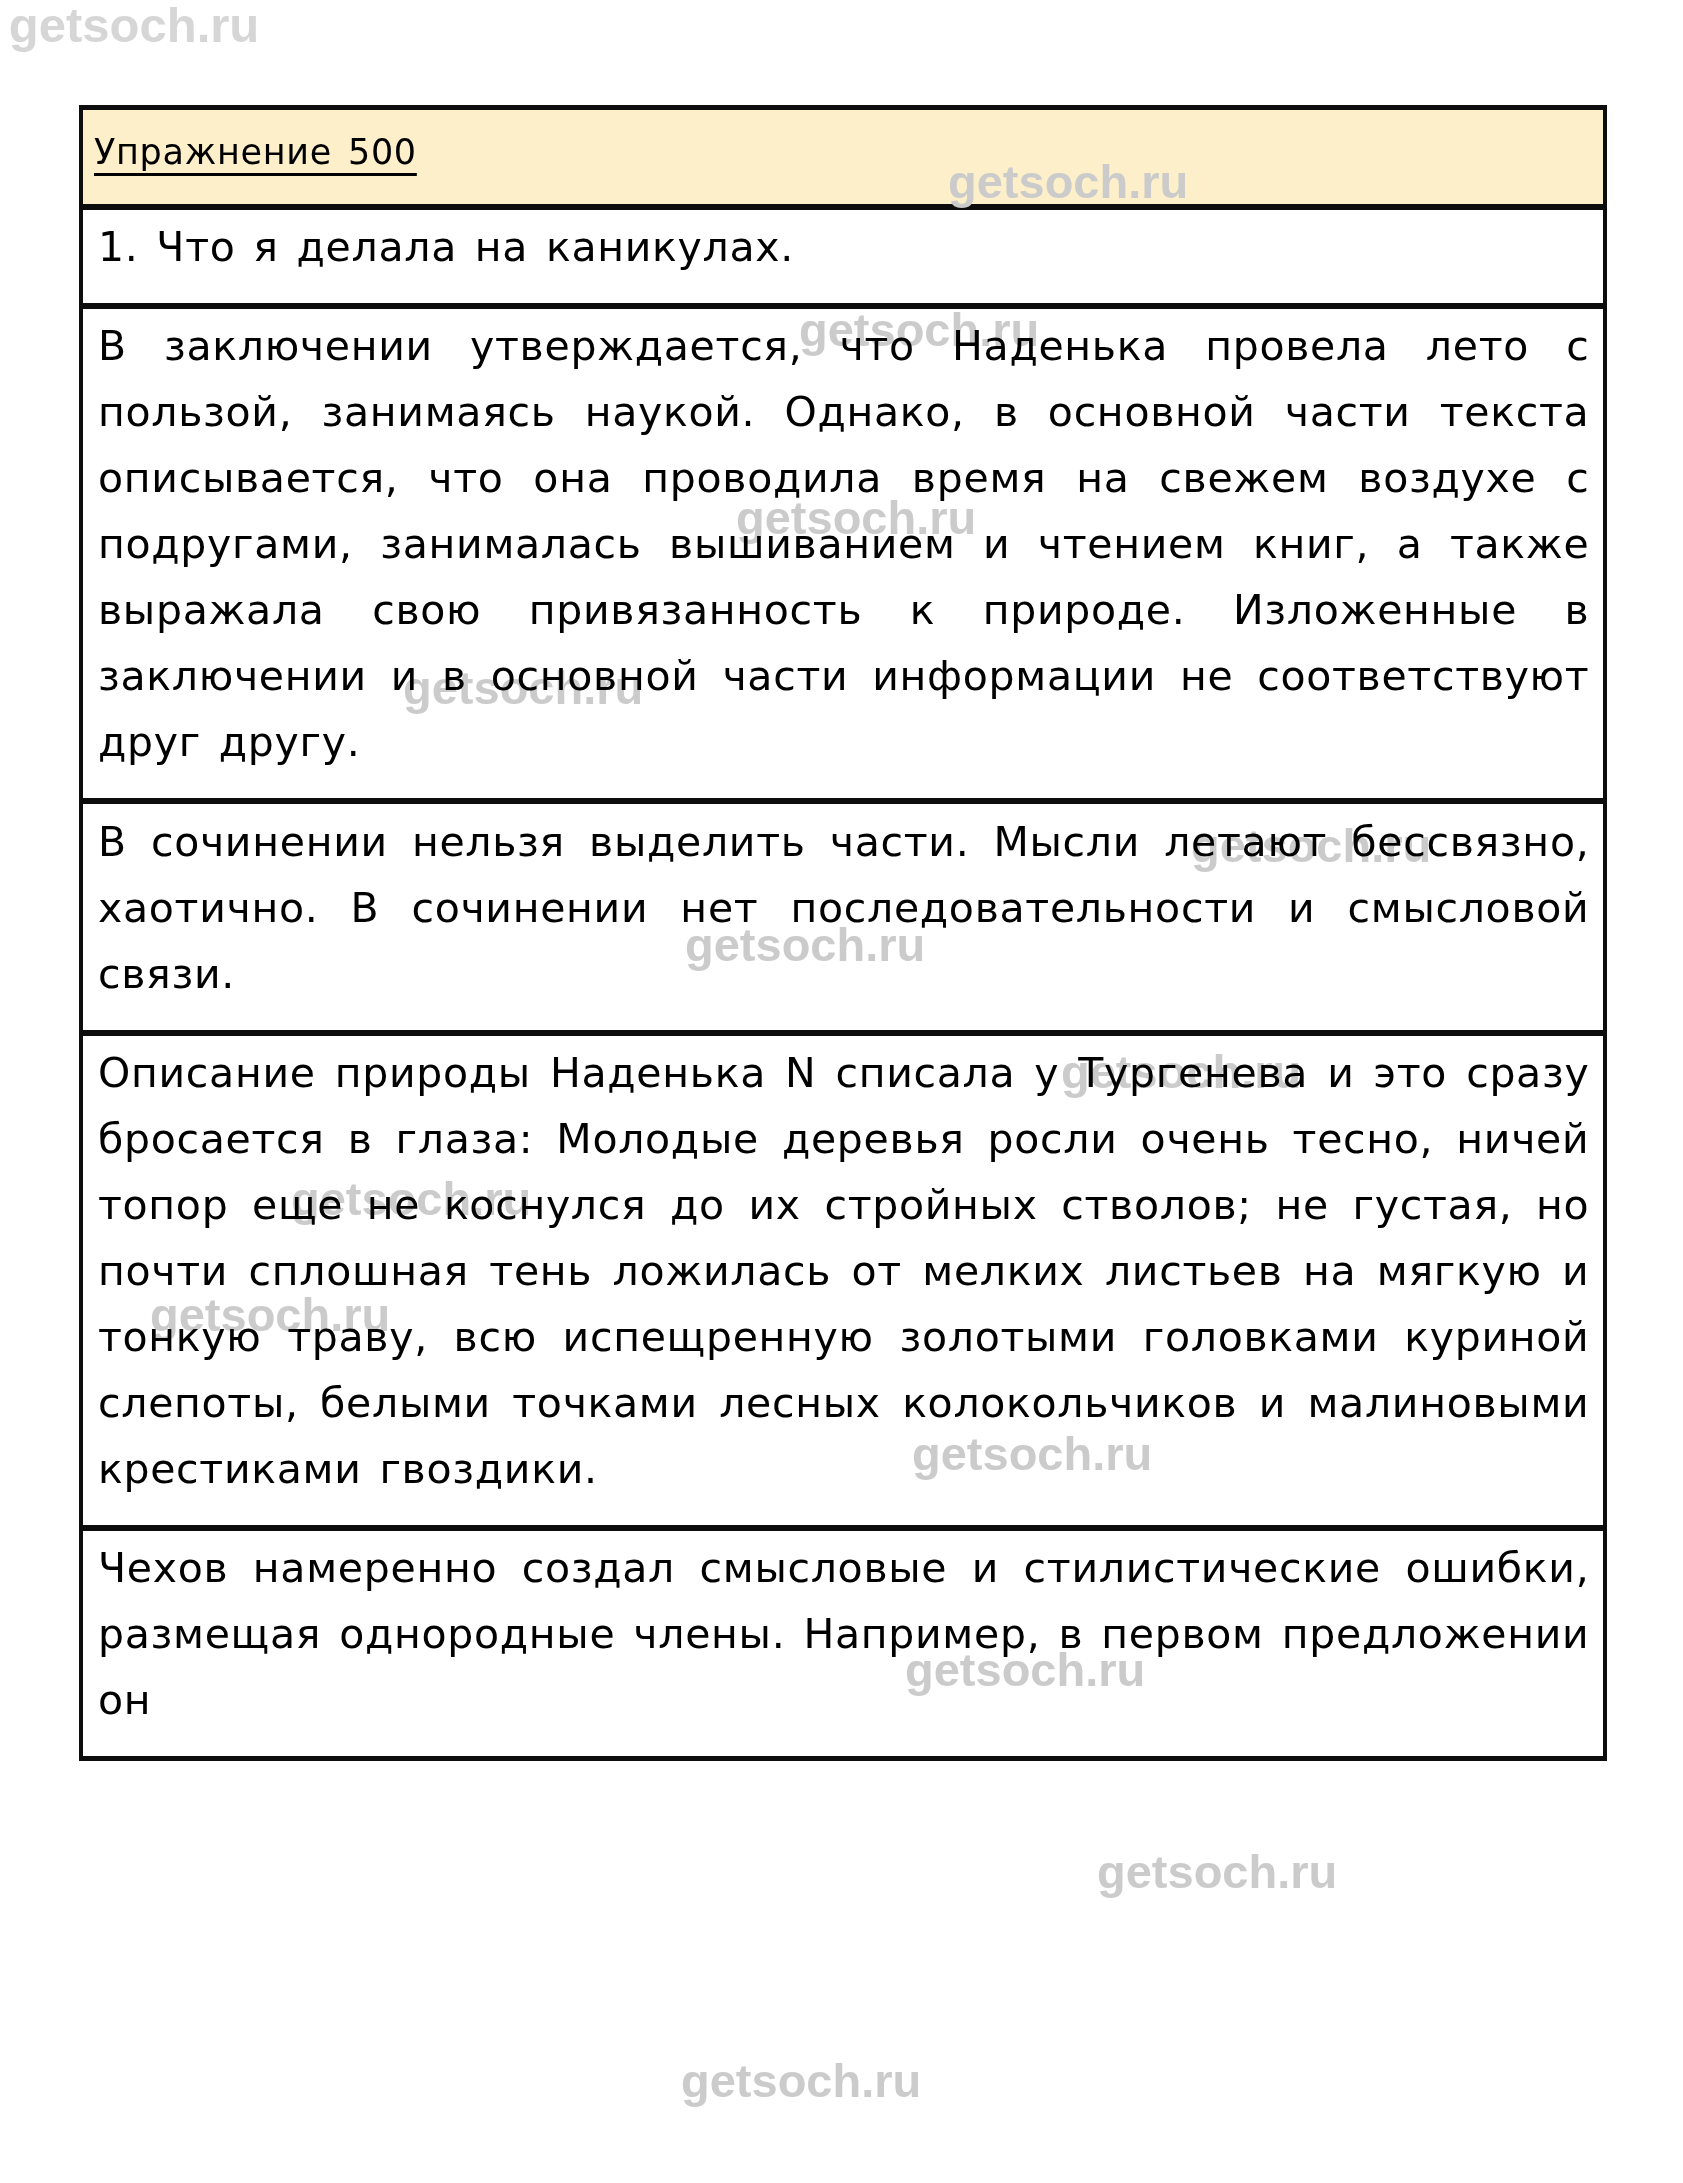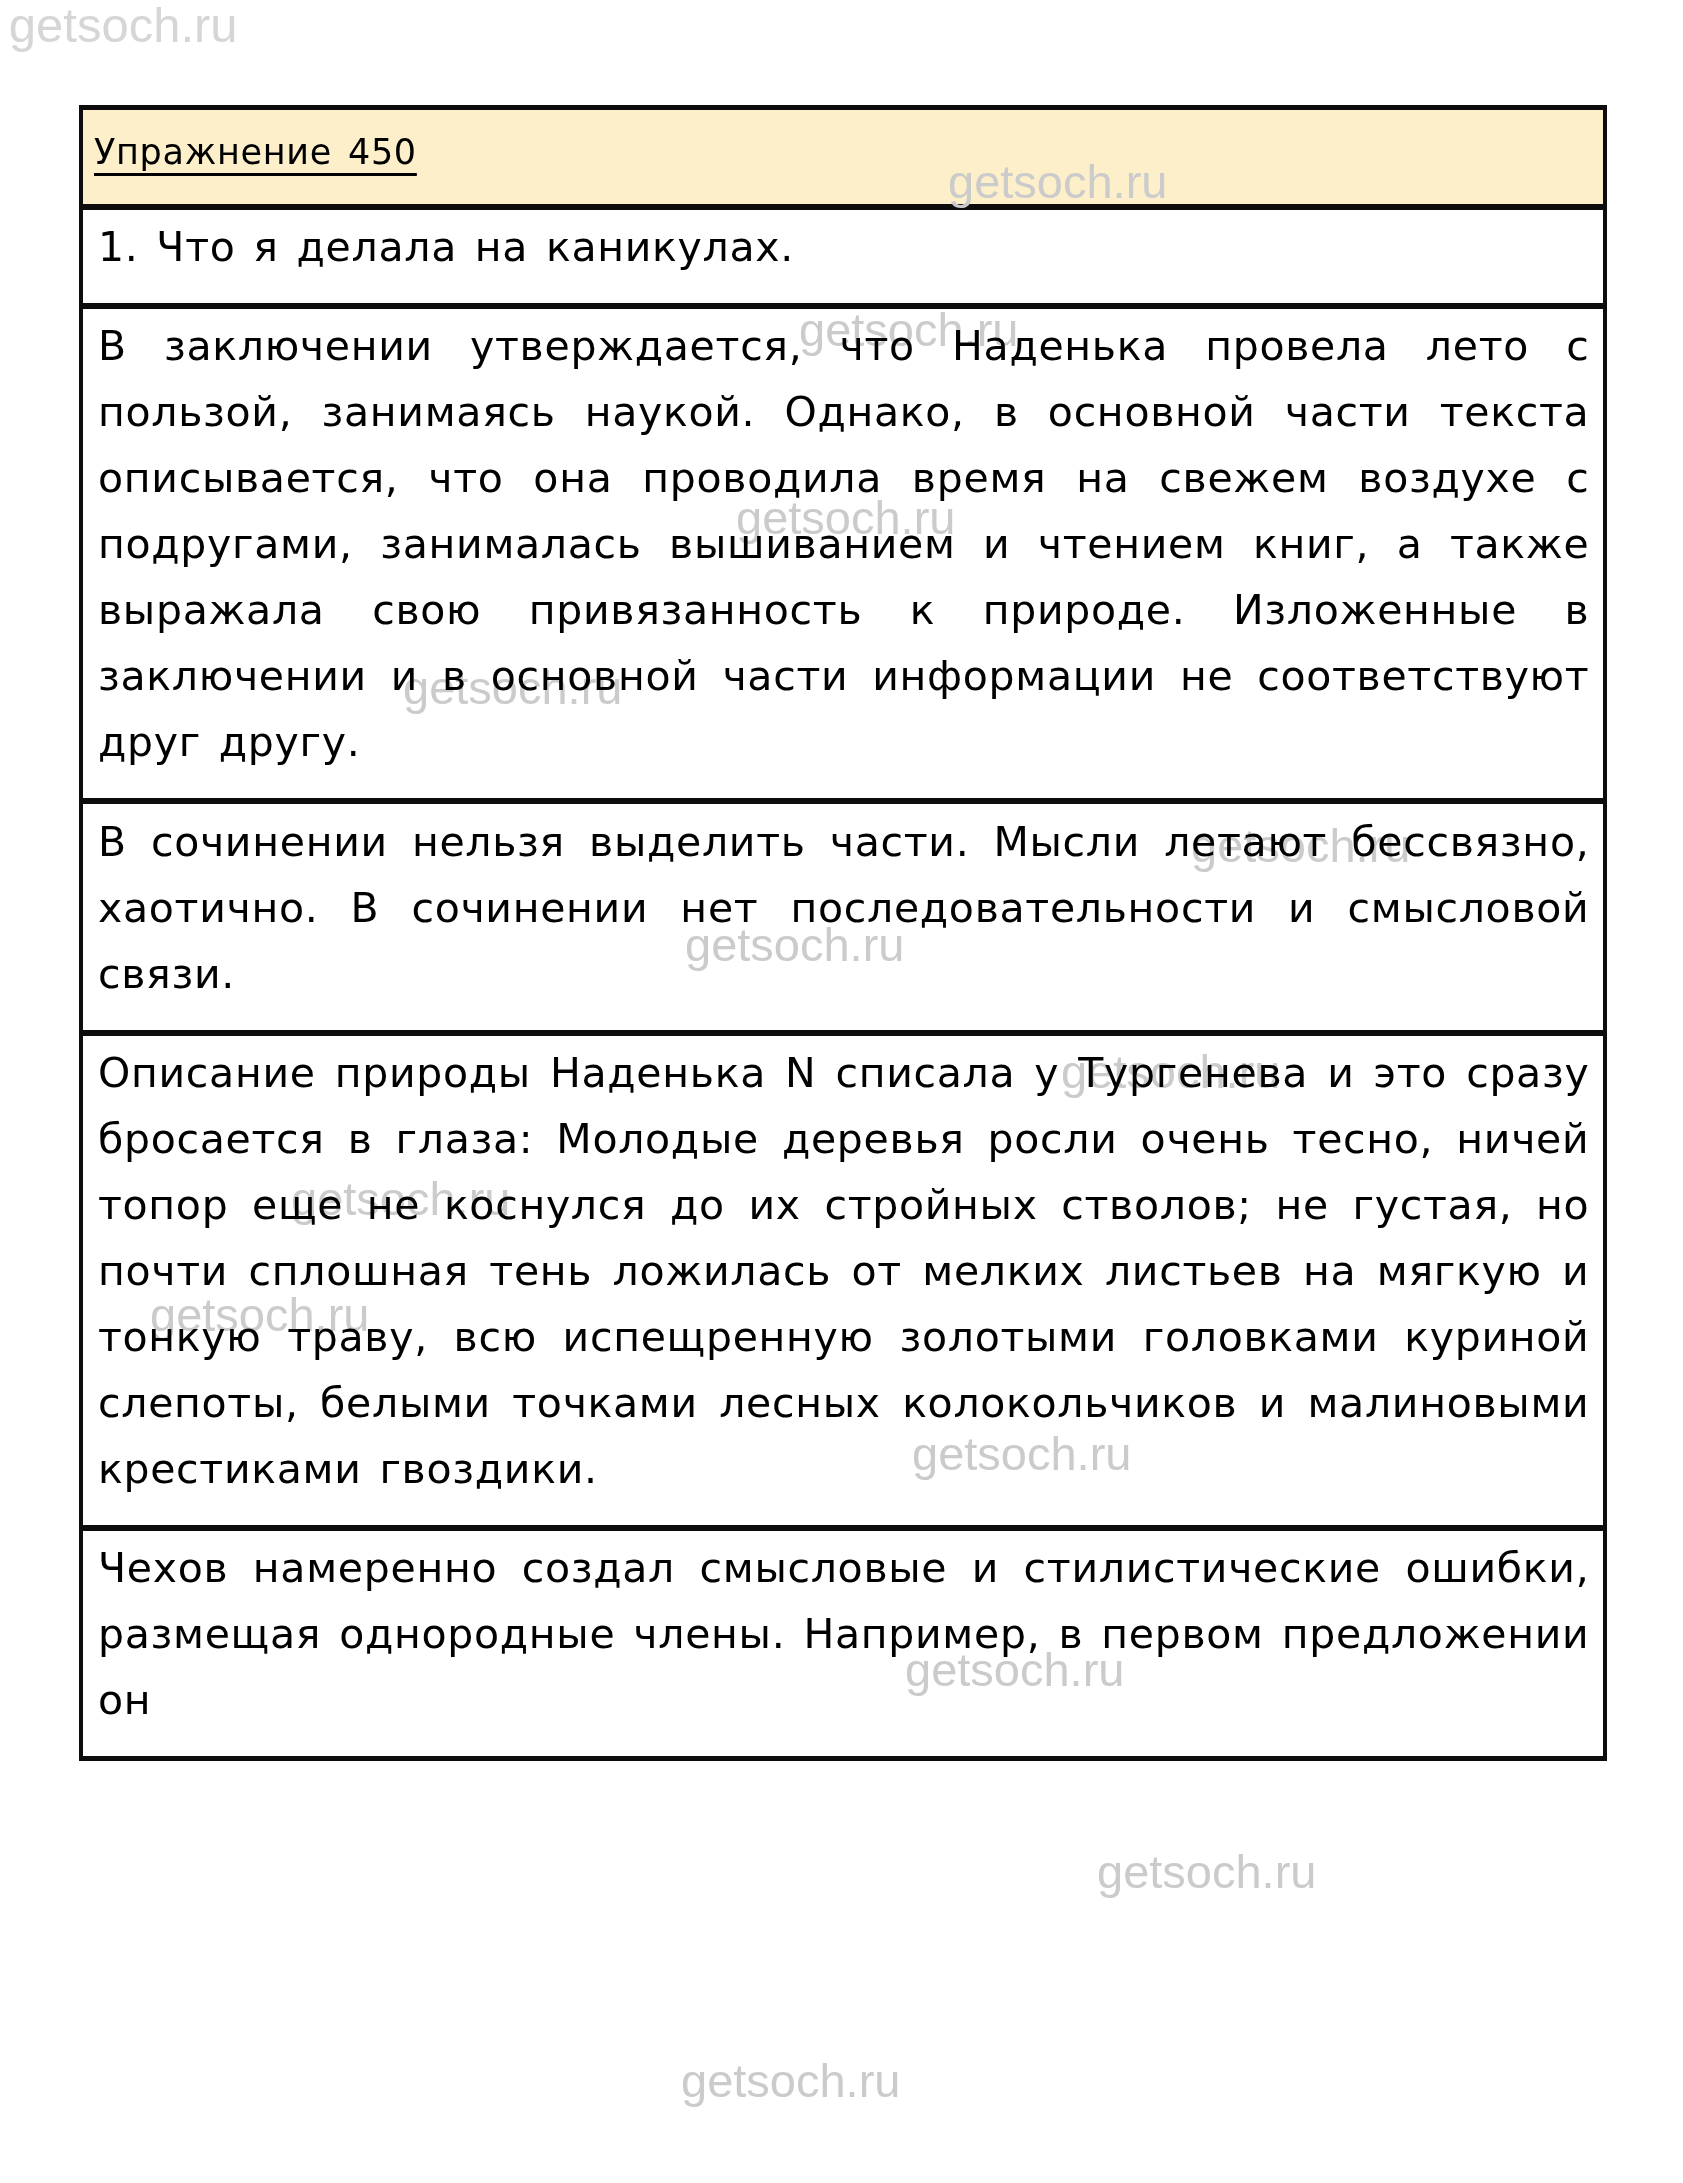--- a/index.html
+++ b/index.html
@@ -10,21 +10,21 @@
     overflow:hidden;
     font-family:"DejaVu Sans", sans-serif;
     color:#000;
   }
 
   
   .wm {
     position:absolute;
     z-index:1;
     font-family:"Liberation Sans", sans-serif;
-    font-weight:normal;
+    font-weight:bold;
     font-size:47px;
     line-height:1;
     color:#cbcbcb;
     letter-spacing:0;
     white-space:nowrap;
     user-select:none;
   }
   .wm-xl { font-size:49px; color:#d6d6d6; }
 
   
@@ -89,21 +89,21 @@
   <span class="wm" style="left:150px;  top:1291px">getsoch.ru</span>
   <span class="wm" style="left:912px; top:1430px">getsoch.ru</span>
   <span class="wm" style="left:905px; top:1646px">getsoch.ru</span>
   <span class="wm" style="left:1097px; top:1848px">getsoch.ru</span>
   <span class="wm" style="left:681px; top:2057px">getsoch.ru</span>
 
   <div class="answer-table">
 
     <div class="row header-row">
       <span class="wm">getsoch.ru</span>
-      <span class="header-title">Упражнение 450</span>
+      <span class="header-title">Упражнение 500</span>
     </div>
 
 
     <div class="row">
       <div class="plan-item">1. Что я делала на каникулах.</div>
     </div>
 
     <div class="row">
       <p>В заключении утверждается, что Наденька провела лето с пользой, занимаясь наукой. Однако, в основной части текста описывается, что она проводила время на свежем воздухе с подругами, занималась вышиванием и чтением книг, а также выражала свою привязанность к природе. Изложенные в заключении и в основной части информации не соответствуют друг другу.</p>
     </div>

